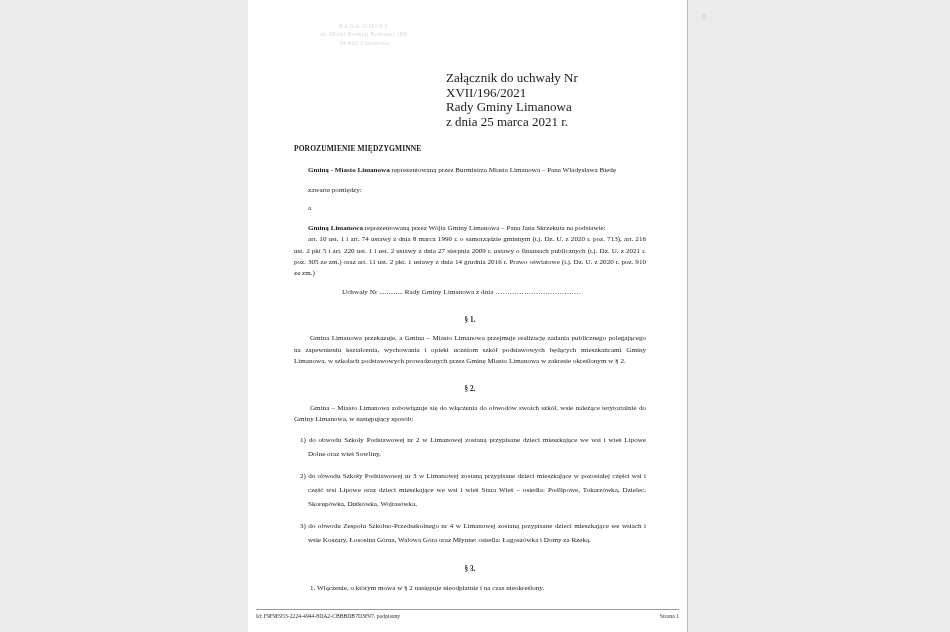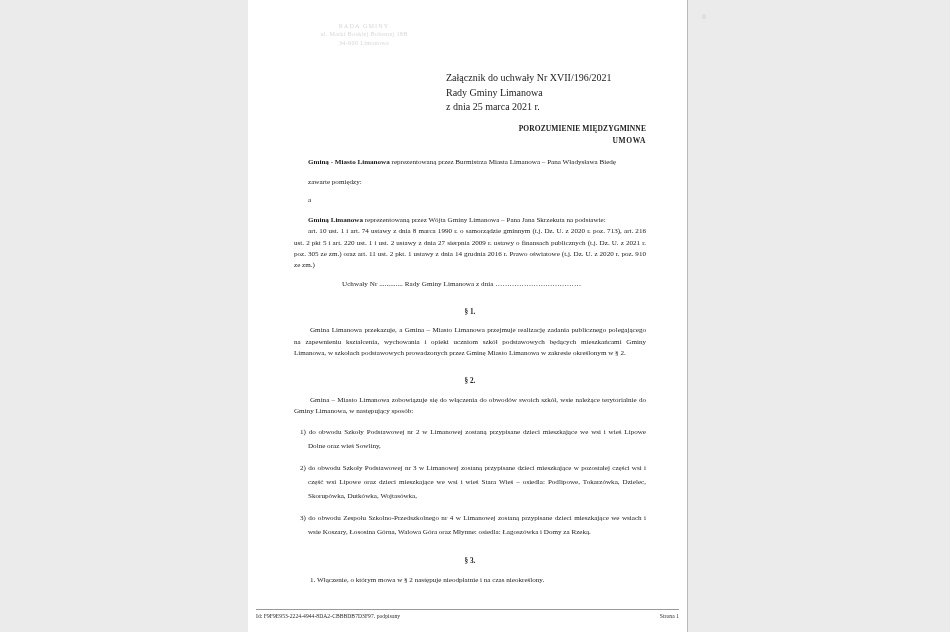--- a/index.html
+++ b/index.html
@@ -55,27 +55,27 @@
     font-size: 7.1px;
     line-height: 11.3px;
     text-align: justify;
   }
 
   .hdr-block {
     margin-top: 71px;
     margin-left: 152px;
     width: 200px;
     text-align: left;
-    font-size: 10px;
+    font-size: 13px;
     line-height: 14.6px;
   }
 
   .title {
-    margin-top: 8px;
-    text-align: right;
+    margin-top: 14px;
+    text-align: left;
     font-weight: bold;
     font-size: 7.5px;
     line-height: 12.6px;
     letter-spacing: 0.1px;
   }
   .title .ln2 { letter-spacing: 0.6px; }
 
   .para { margin-top: 9px; text-indent: 14px; }
   .tight { margin-top: 6px; }
 
@@ -154,21 +154,20 @@
       <div class="content">
 
         <div class="hdr-block">
           <div>Załącznik do uchwały Nr XVII/196/2021</div>
           <div>Rady Gminy Limanowa</div>
           <div>z dnia 25 marca 2021 r.</div>
         </div>
 
         <div class="title">
           <div>POROZUMIENIE MIĘDZYGMINNE</div>
-          <div class="ln2">UMOWA</div>
         </div>
 
         <div class="para"><b class="party">Gminą - Miasto Limanowa</b><span> reprezentowaną przez Burmistrza Miasta Limanowa – Pana Władysława Biedę</span></div>
 
         <div class="para">zawarte pomiędzy:</div>
 
         <div class="para tight">a</div>
 
         <div class="para"><b class="party">Gminą Limanowa</b><span>  reprezentowaną przez Wójta Gminy Limanowa – Pana Jana Skrzekuta                         na podstawie:</span></div>
 

